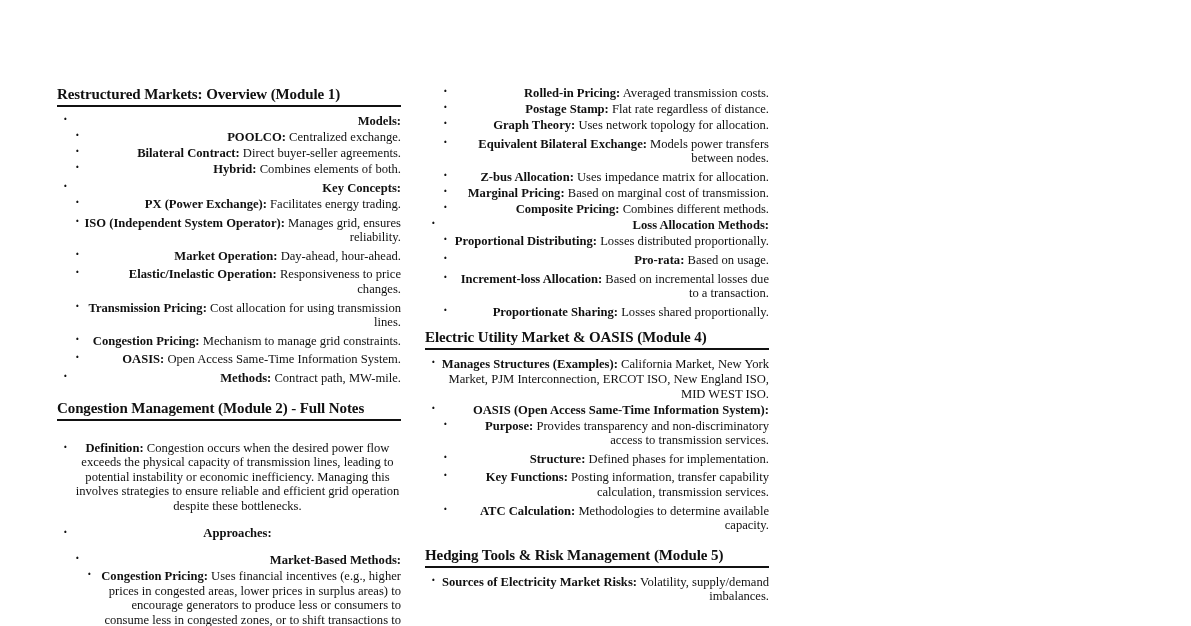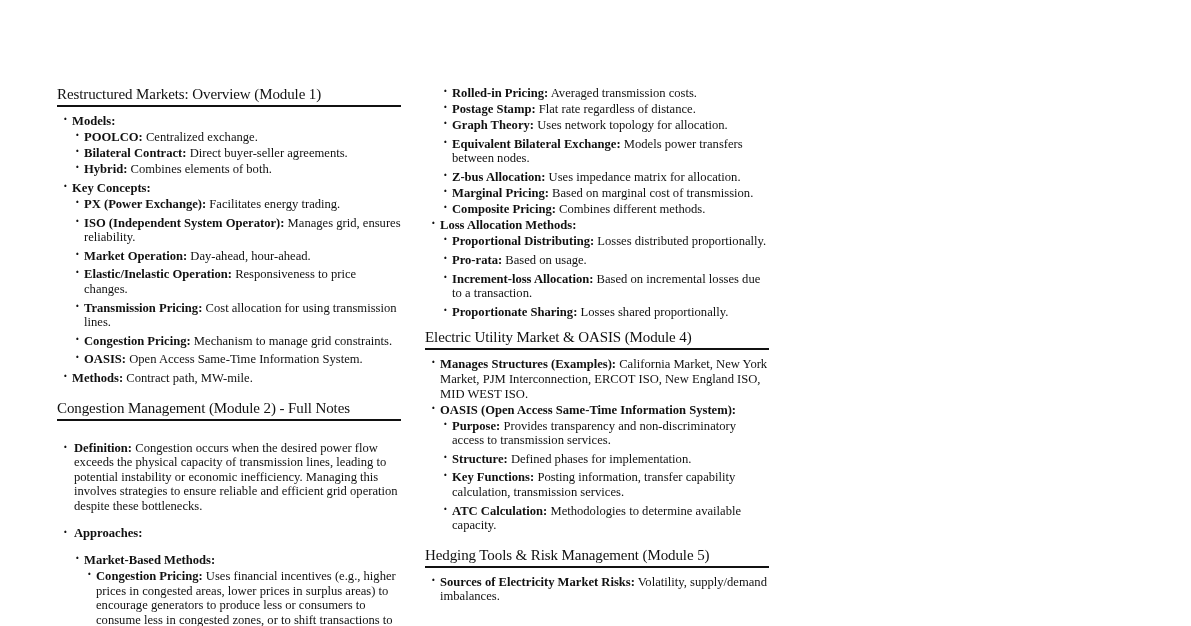--- a/index.html
+++ b/index.html
@@ -35,21 +35,21 @@
     width: 344px;
     flex: 0 0 344px;
     overflow: hidden;
   }
   .col-right {
     padding-top: 0px;
   }
 
   h2.section-head {
     font-size: 15px;
-    font-weight: normal;
+    font-weight: bold;
     line-height: 17px;
     margin: 0 0 2px 0;
     padding: 0 0 2px 0;
     letter-spacing: -0.1px;
     border-bottom: 2px solid #111111;
   }
   .section {
     margin: 0 0 14px 0;
   }
   .section.tight { margin-bottom: 10px; }
@@ -63,21 +63,21 @@
   ul.lvl1 { margin-left: 6px; }
   ul.lvl2 { margin-left: 12px; }
   ul.lvl3 { margin-left: 12px; }
 
   li.item {
     position: relative;
     padding-left: 9px;
     margin: 0 0 1.5px 0;
     font-size: 12.6px;
     line-height: 14.6px;
-    text-align: left;
+    text-align: right;
   }
   li.item.spaced { margin-bottom: 4px; }
   li.item::before {
     content: "\00B7";
     position: absolute;
     left: 0;
     top: -1px;
     font-size: 14px;
     line-height: 14.6px;
     font-weight: bold;
@@ -97,20 +97,21 @@
     top: 0px;
     font-size: 14px;
     line-height: 13px;
     font-weight: bold;
     color: #111111;
   }
   li.block-item .blk-body {
     display: block;
     margin-top: 13px;
     padding-left: 2px;
+    text-align: center;
   }
   li.item .lbl, li.block-item .lbl {
     font-weight: bold;
   }
   li.item .txt, li.block-item .txt {
     font-weight: normal;
   }
   .clipped-bottom { overflow: hidden; }
 </style>
 </head>

